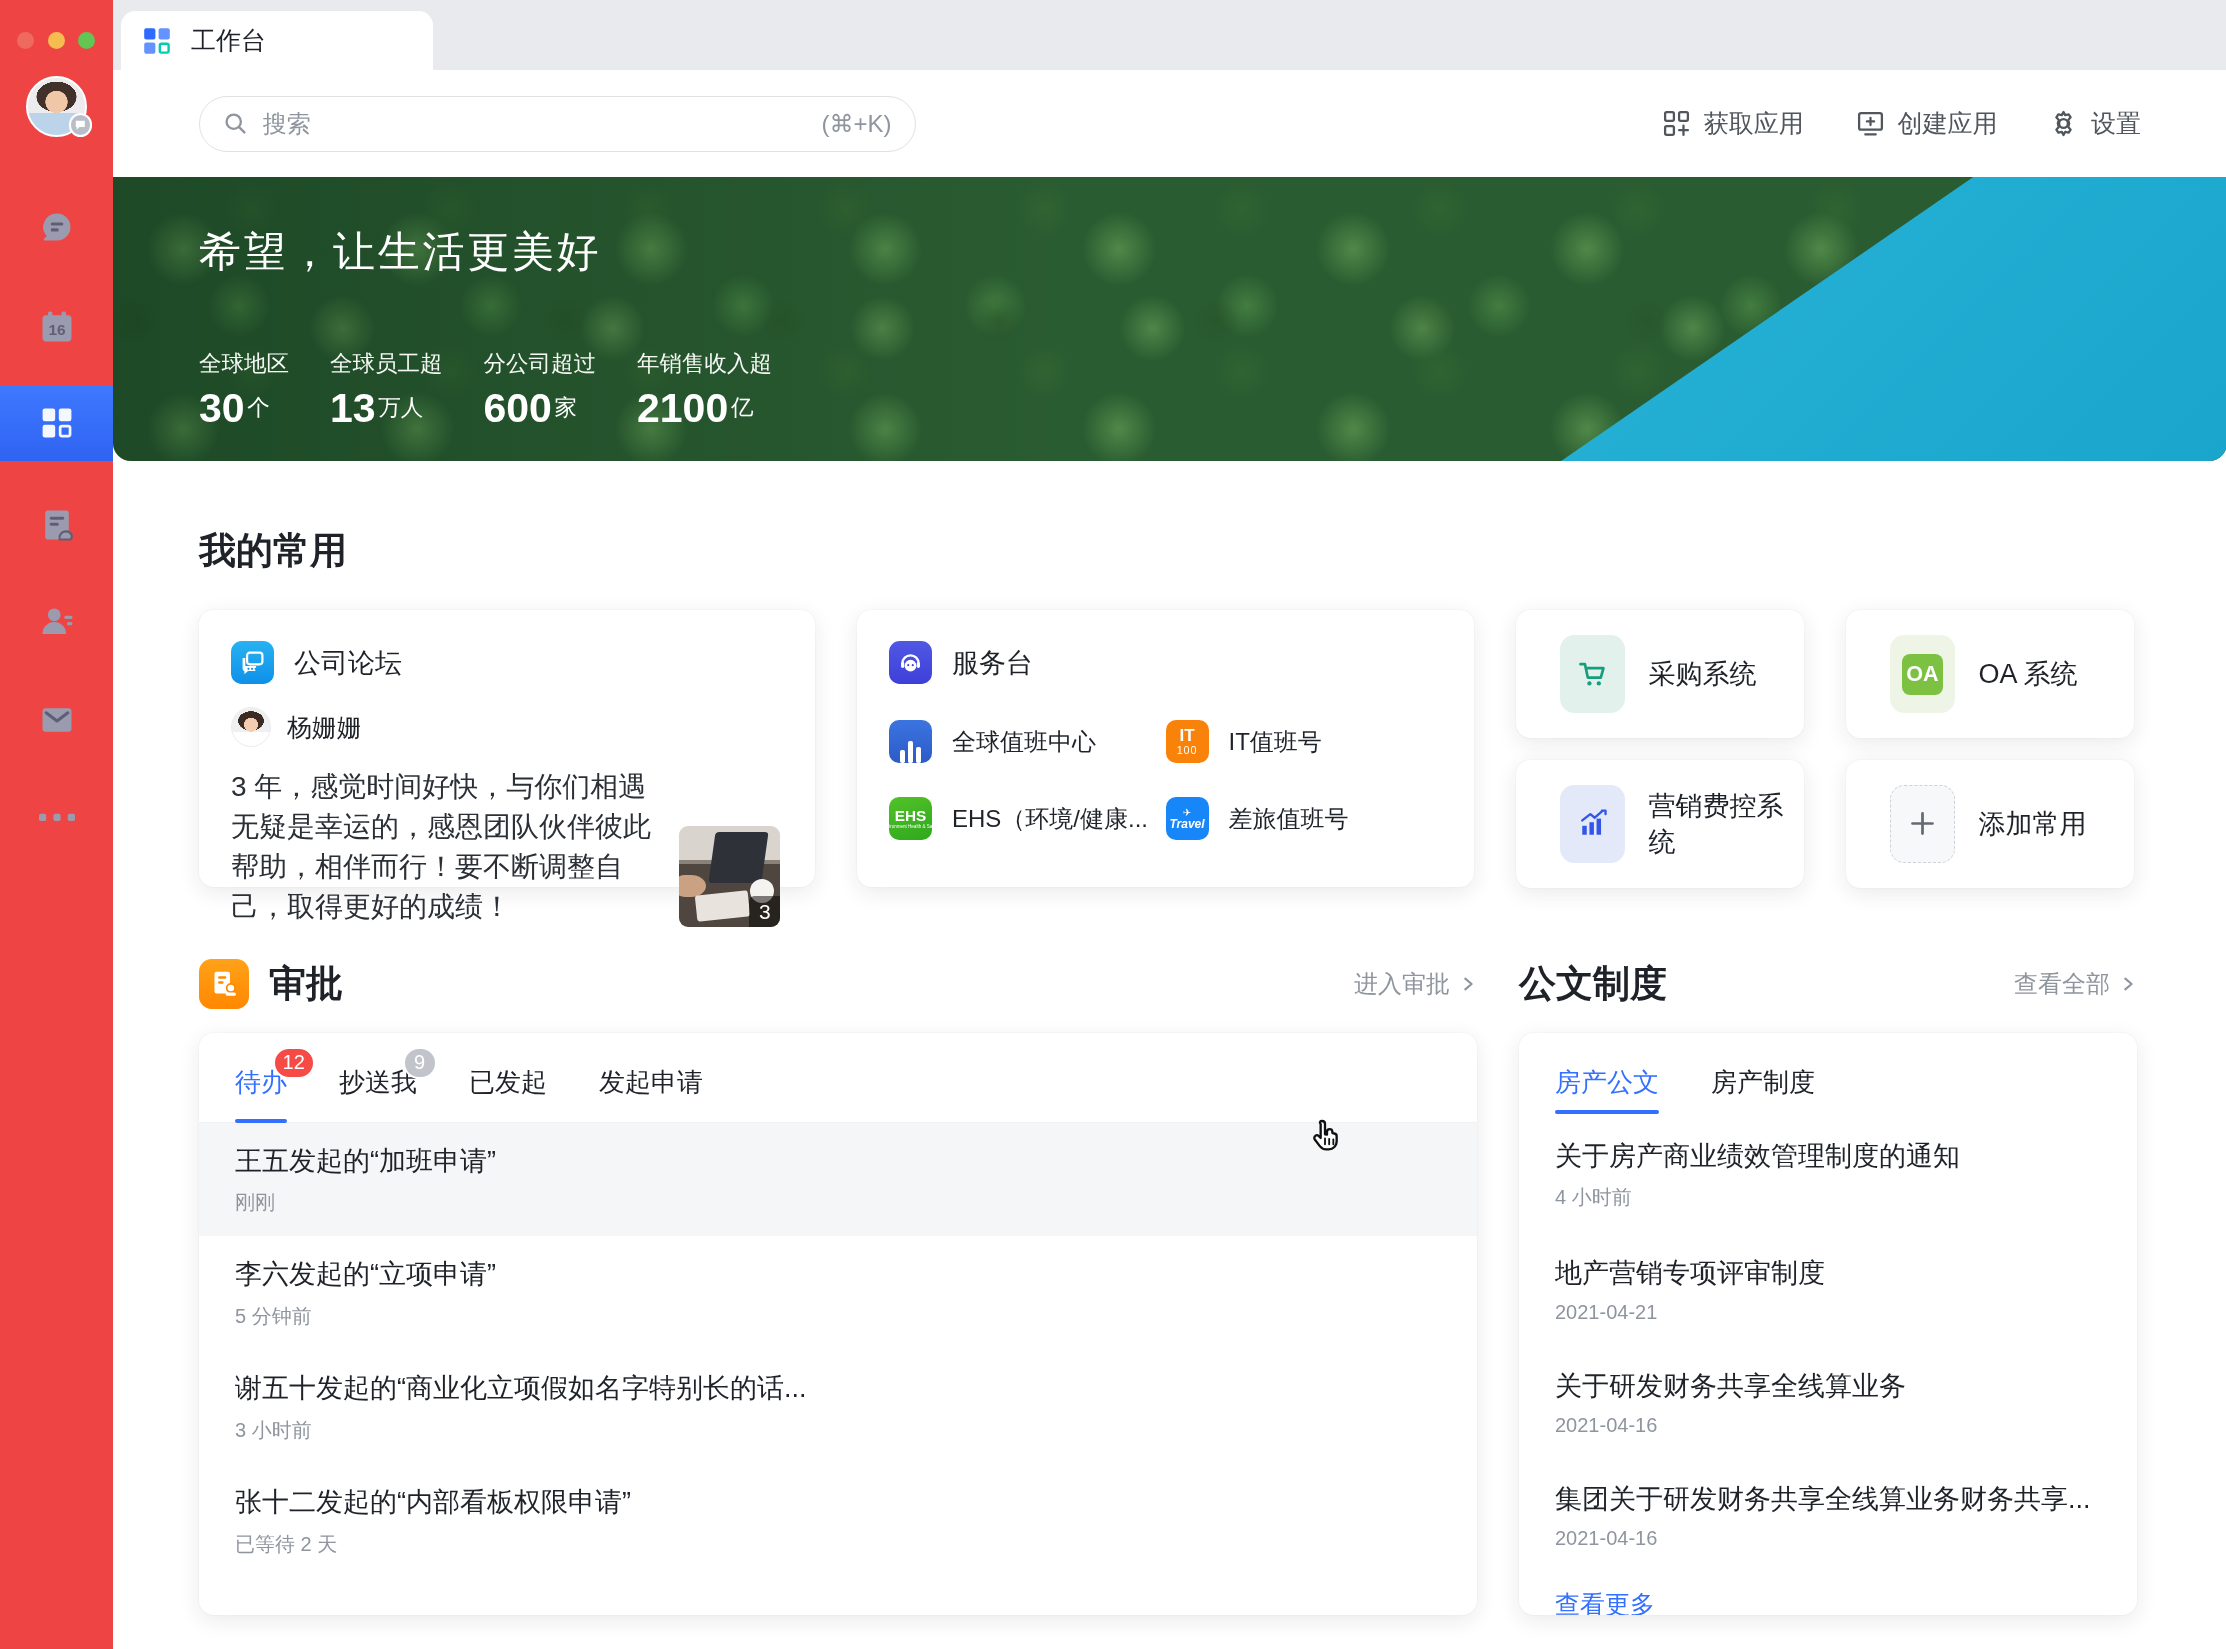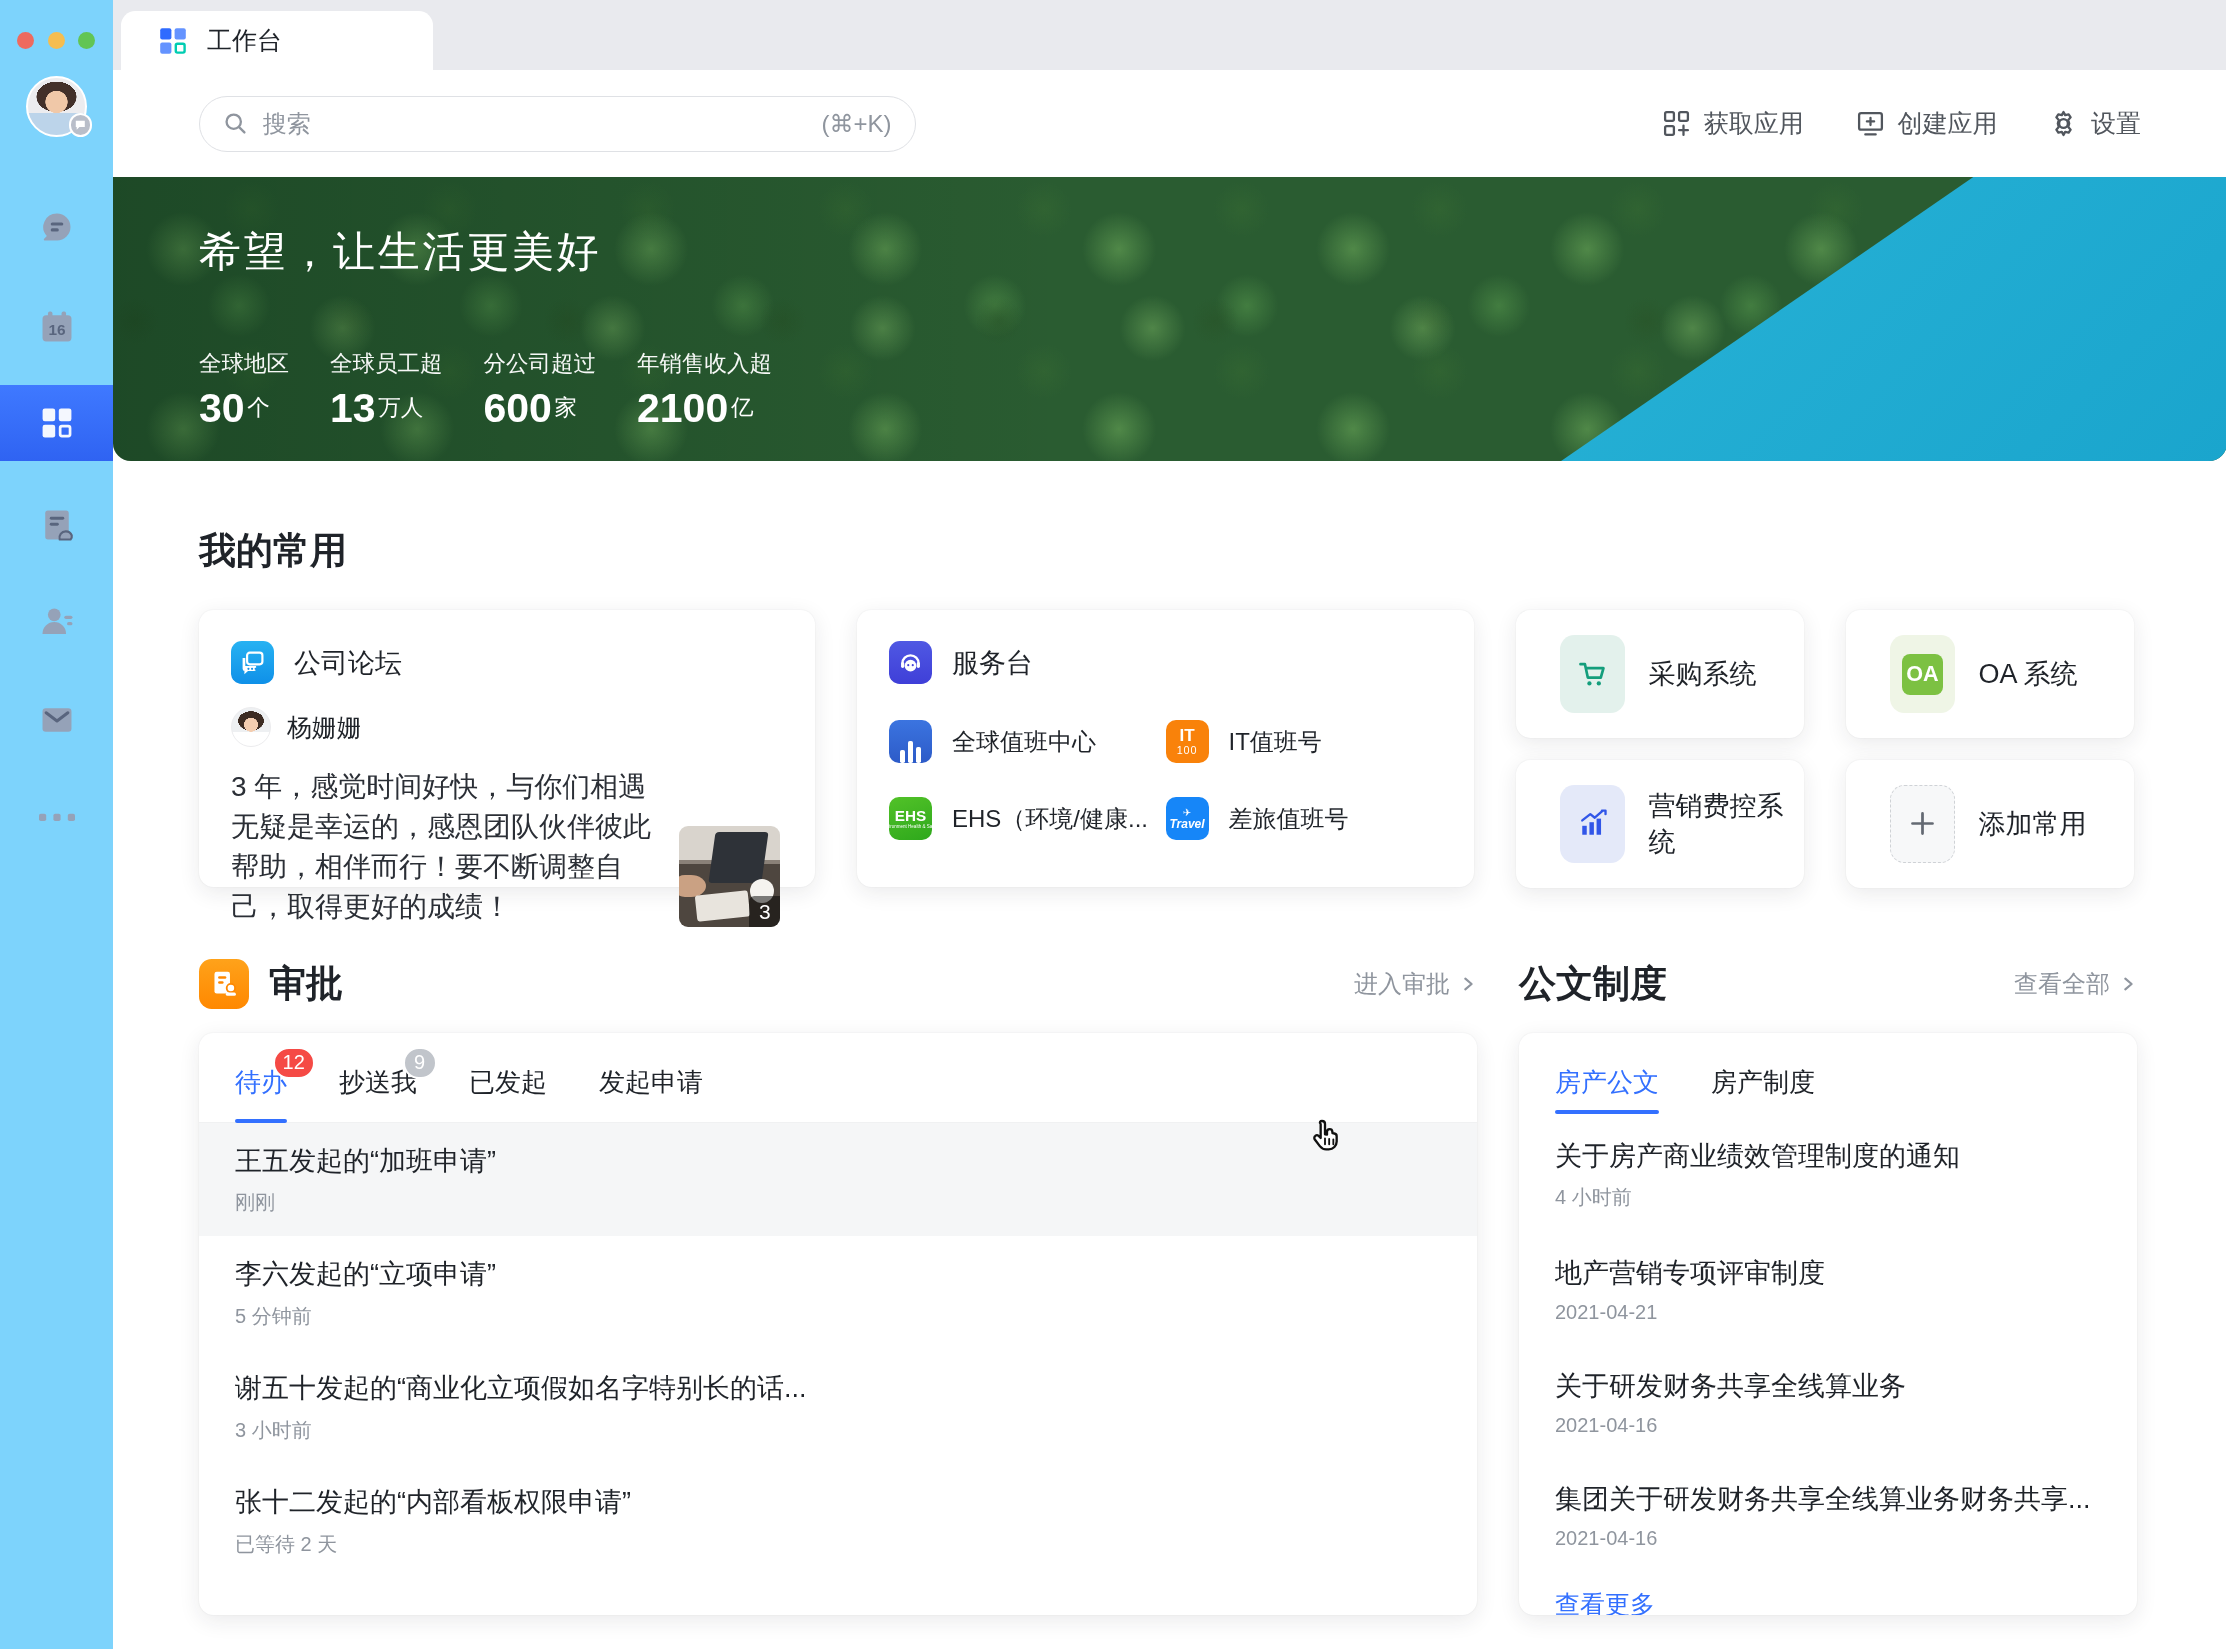--- a/index.html
+++ b/index.html
@@ -4,42 +4,42 @@
 <style>
   * { box-sizing: border-box; margin: 0; padding: 0; }
   html,body { width:2227px; height:1650px; }
   body {
     font-family: "Liberation Sans", "DejaVu Sans", sans-serif;
     background:#ffffff; color:#1f2329; overflow:hidden; position:relative;
   }
   .app { display:flex; width:100%; height:100%; }
 
   
-  .sidebar { position:relative; width:113px; flex:0 0 113px; background:#7dd3fc; height:100%; }
+  .sidebar { position:relative; width:113px; flex:0 0 113px; background:#ef4444; height:100%; }
   .traffic { position:absolute; top:31.5px; left:17px; display:flex; gap:13.5px; }
   .light { width:17px; height:17px; border-radius:50%; }
   .light.red{ background:#ee6a5f; } .light.yellow{ background:#f5bd4f; } .light.green{ background:#62c554; }
   .side-avatar { position:absolute; top:76px; left:26px; width:61px; height:61px; border-radius:50%;
     border:2.7px solid #ffffff;
     background:
       radial-gradient(circle at 50% 42%, #f0c8a8 0 25%, rgba(0,0,0,0) 26%),
       radial-gradient(ellipse 58% 44% at 50% 33%, #42302a 0 60%, rgba(0,0,0,0) 61%),
       linear-gradient(180deg,#ececef 0 62%, #bcd4ea 62% 100%);
   }
   .side-avatar .mini-badge { position:absolute; right:-7.2px; bottom:-1.8px; width:23.4px; height:23.4px;
     background:#b9bec9; border:2.7px solid #ffffff; border-radius:50%; display:flex; align-items:center; justify-content:center; }
   .side-item { position:absolute; left:0; width:113px; height:76px; display:flex; align-items:center; justify-content:center; cursor:pointer; }
   .side-item.active { background:linear-gradient(180deg,#3f79ff,#2f63f2); }
   .side-icon { opacity:.95; }
 
   
   .main { flex:1; display:flex; flex-direction:column; min-width:0; background:#fff; }
   .tabstrip { height:70px; background:#e9eaee; display:flex; align-items:flex-end; flex:0 0 70px; }
   .wintab { margin-left:8px; width:312px; height:59px; background:#ffffff; border-radius:14.4px 14.4px 0 0;
-    display:flex; align-items:center; gap:18px; padding-left:36px; }
+    display:flex; align-items:center; gap:18px; padding-left:20px; }
   .wintab-title { font-size:25px; color:#1f2329; }
 
   .topbar { height:107px; flex:0 0 107px; background:#fff; display:flex; align-items:center; padding:0 86px; }
   .search { width:717px; height:56px; border:1.8px solid #dfe1e5; border-radius:29px; display:flex; align-items:center;
     padding:0 23.4px; gap:14.4px; color:#8f959e; font-size:24px; background:#fff; }
   .search .kbd { margin-left:auto; color:#8f959e; }
   .top-actions { margin-left:auto; display:flex; gap:52px; }
   .action { display:flex; align-items:center; gap:12.6px; font-size:25px; color:#51565d; cursor:pointer; }
 
   

